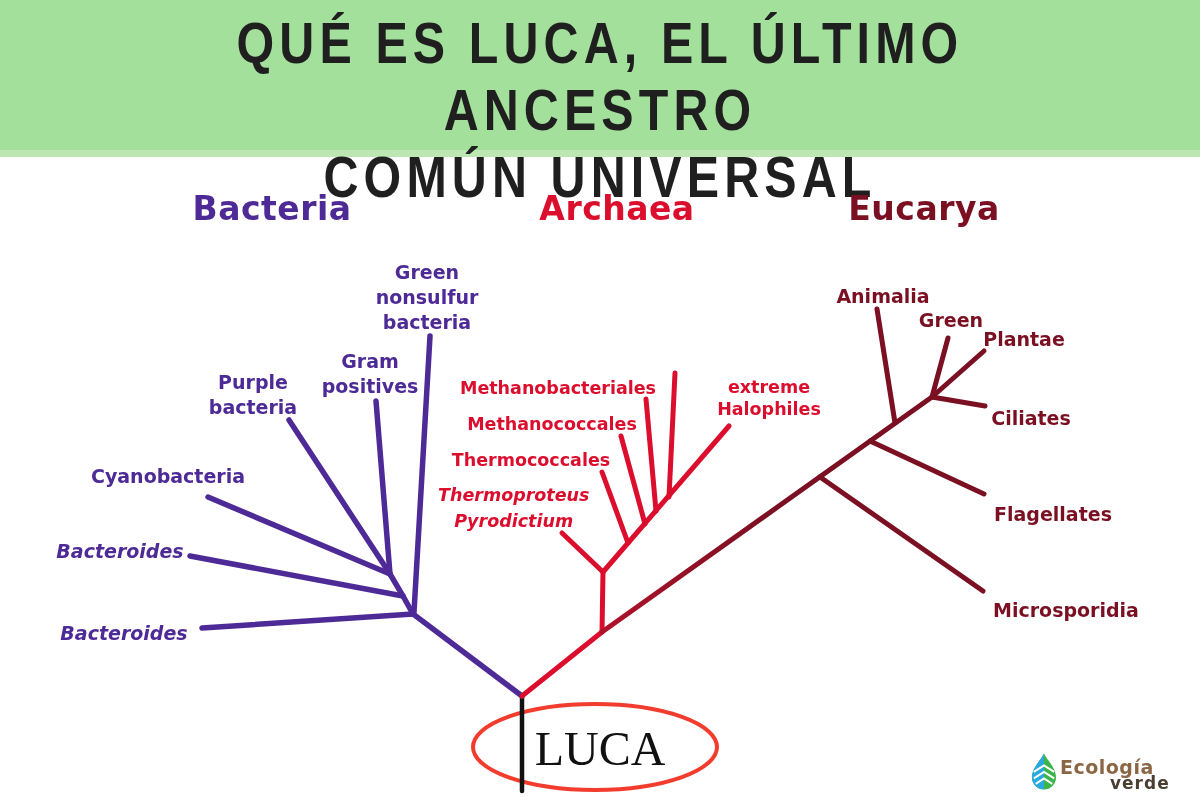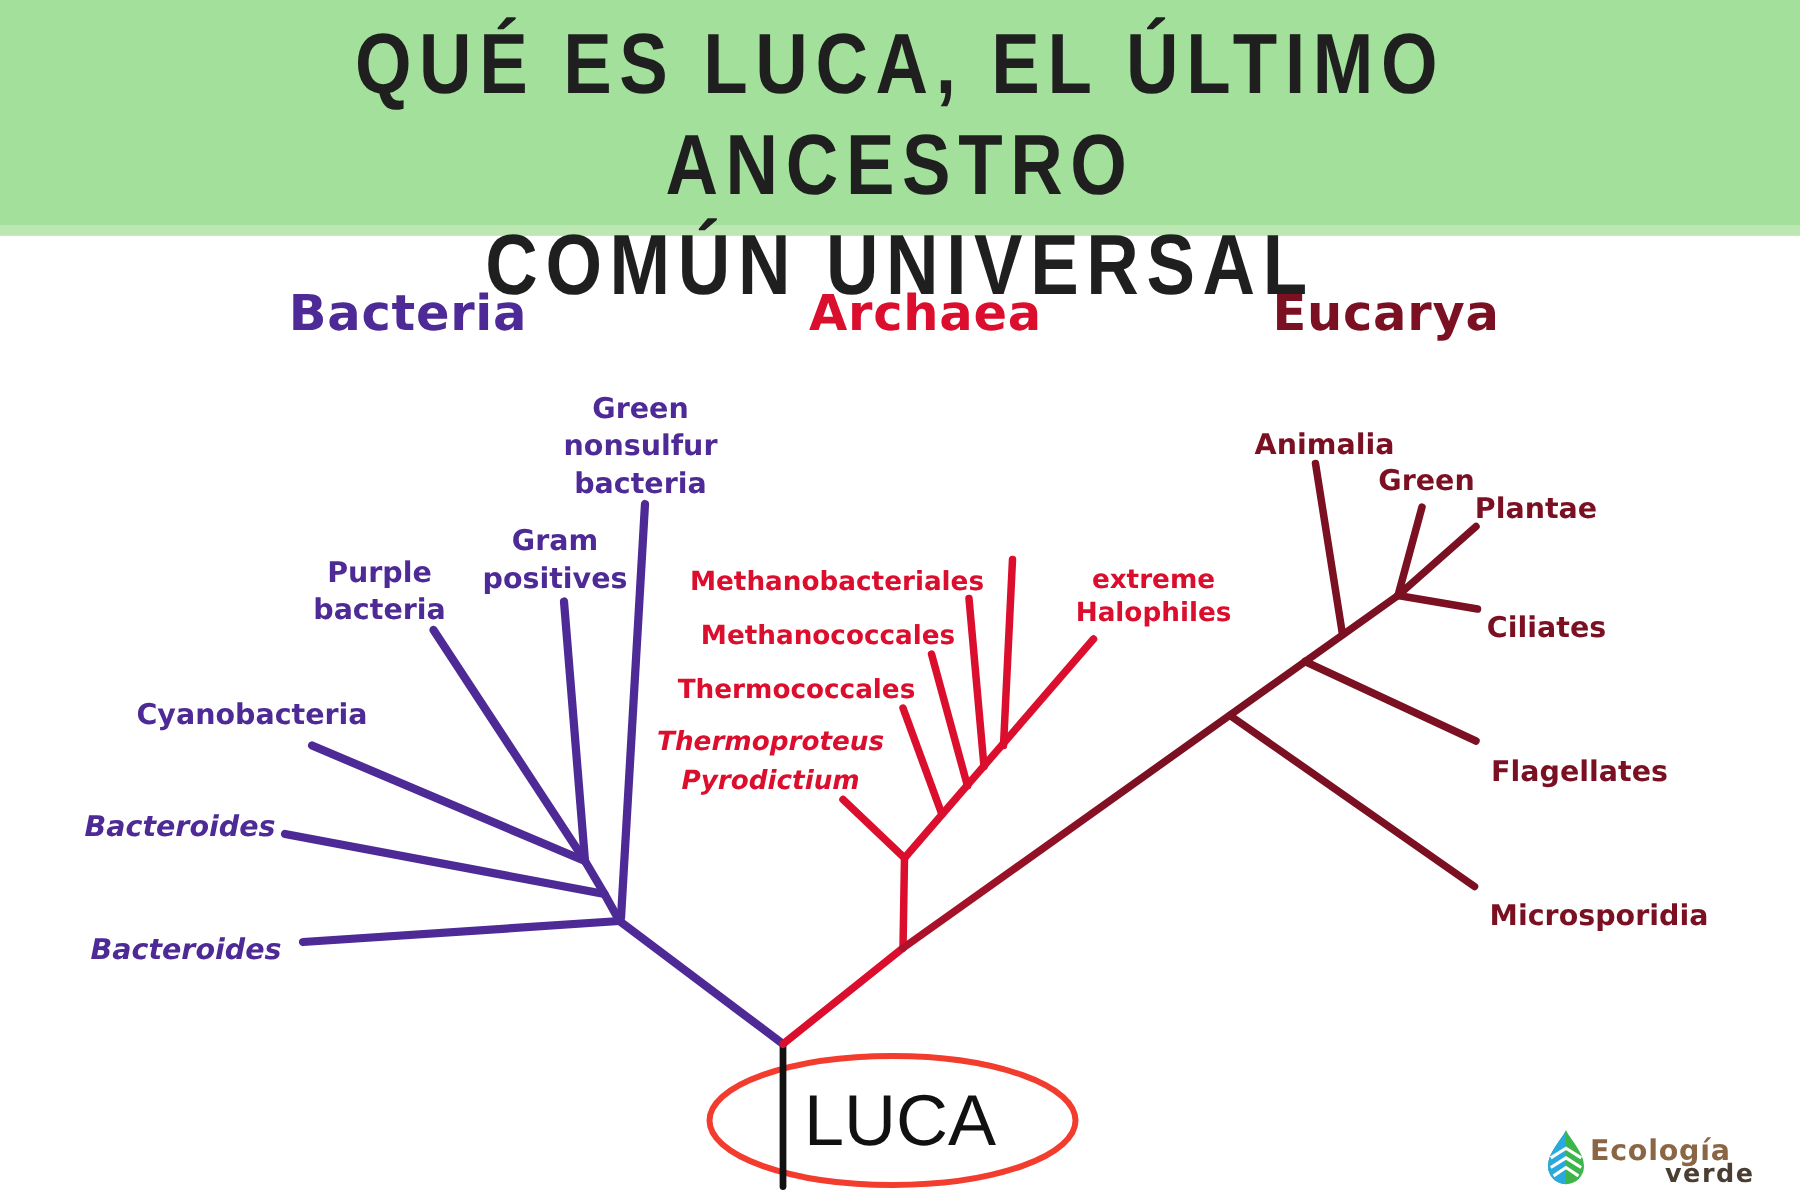--- a/index.html
+++ b/index.html
@@ -27,21 +27,21 @@
        white-space:pre-line;}
   .lbl.hdr{font-size:33px;letter-spacing:0.5px;}
   .lbl.sm{font-size:17.5px;line-height:1.25;}
   .lbl.it{font-style:italic;}
   .lbl.left{transform:translate(0,-50%);text-align:center;}
   .lbl.purple{color:var(--bacteria-purple,#4e2a96);}
   .lbl.red{color:var(--archaea-red,#dc0e2d);}
   .lbl.maroon{color:var(--eucarya-maroon,#7a1022);}
   .luca-label{position:absolute;transform:translate(-50%,-50%);
        color:var(--root-line-black,#111);font-size:48px;font-weight:normal;
-       letter-spacing:0px;font-family:Liberation Sans, sans-serif;}
+       letter-spacing:0px;font-family:Liberation Serif, serif;}
 
   
   .logo{position:absolute;right:8px;bottom:5px;width:160px;height:45px;}
   .logo .word1{position:absolute;left:28px;top:6px;font-size:19px;font-weight:bold;
        color:var(--logo-brown,#8a6644);letter-spacing:0.5px;}
   .logo .word2{position:absolute;left:78px;top:23px;font-size:17px;font-weight:bold;
        color:var(--logo-dark,#4a3e33);letter-spacing:1px;}
   .logo svg{position:absolute;left:0;top:2px;}
 </style>
 </head>

